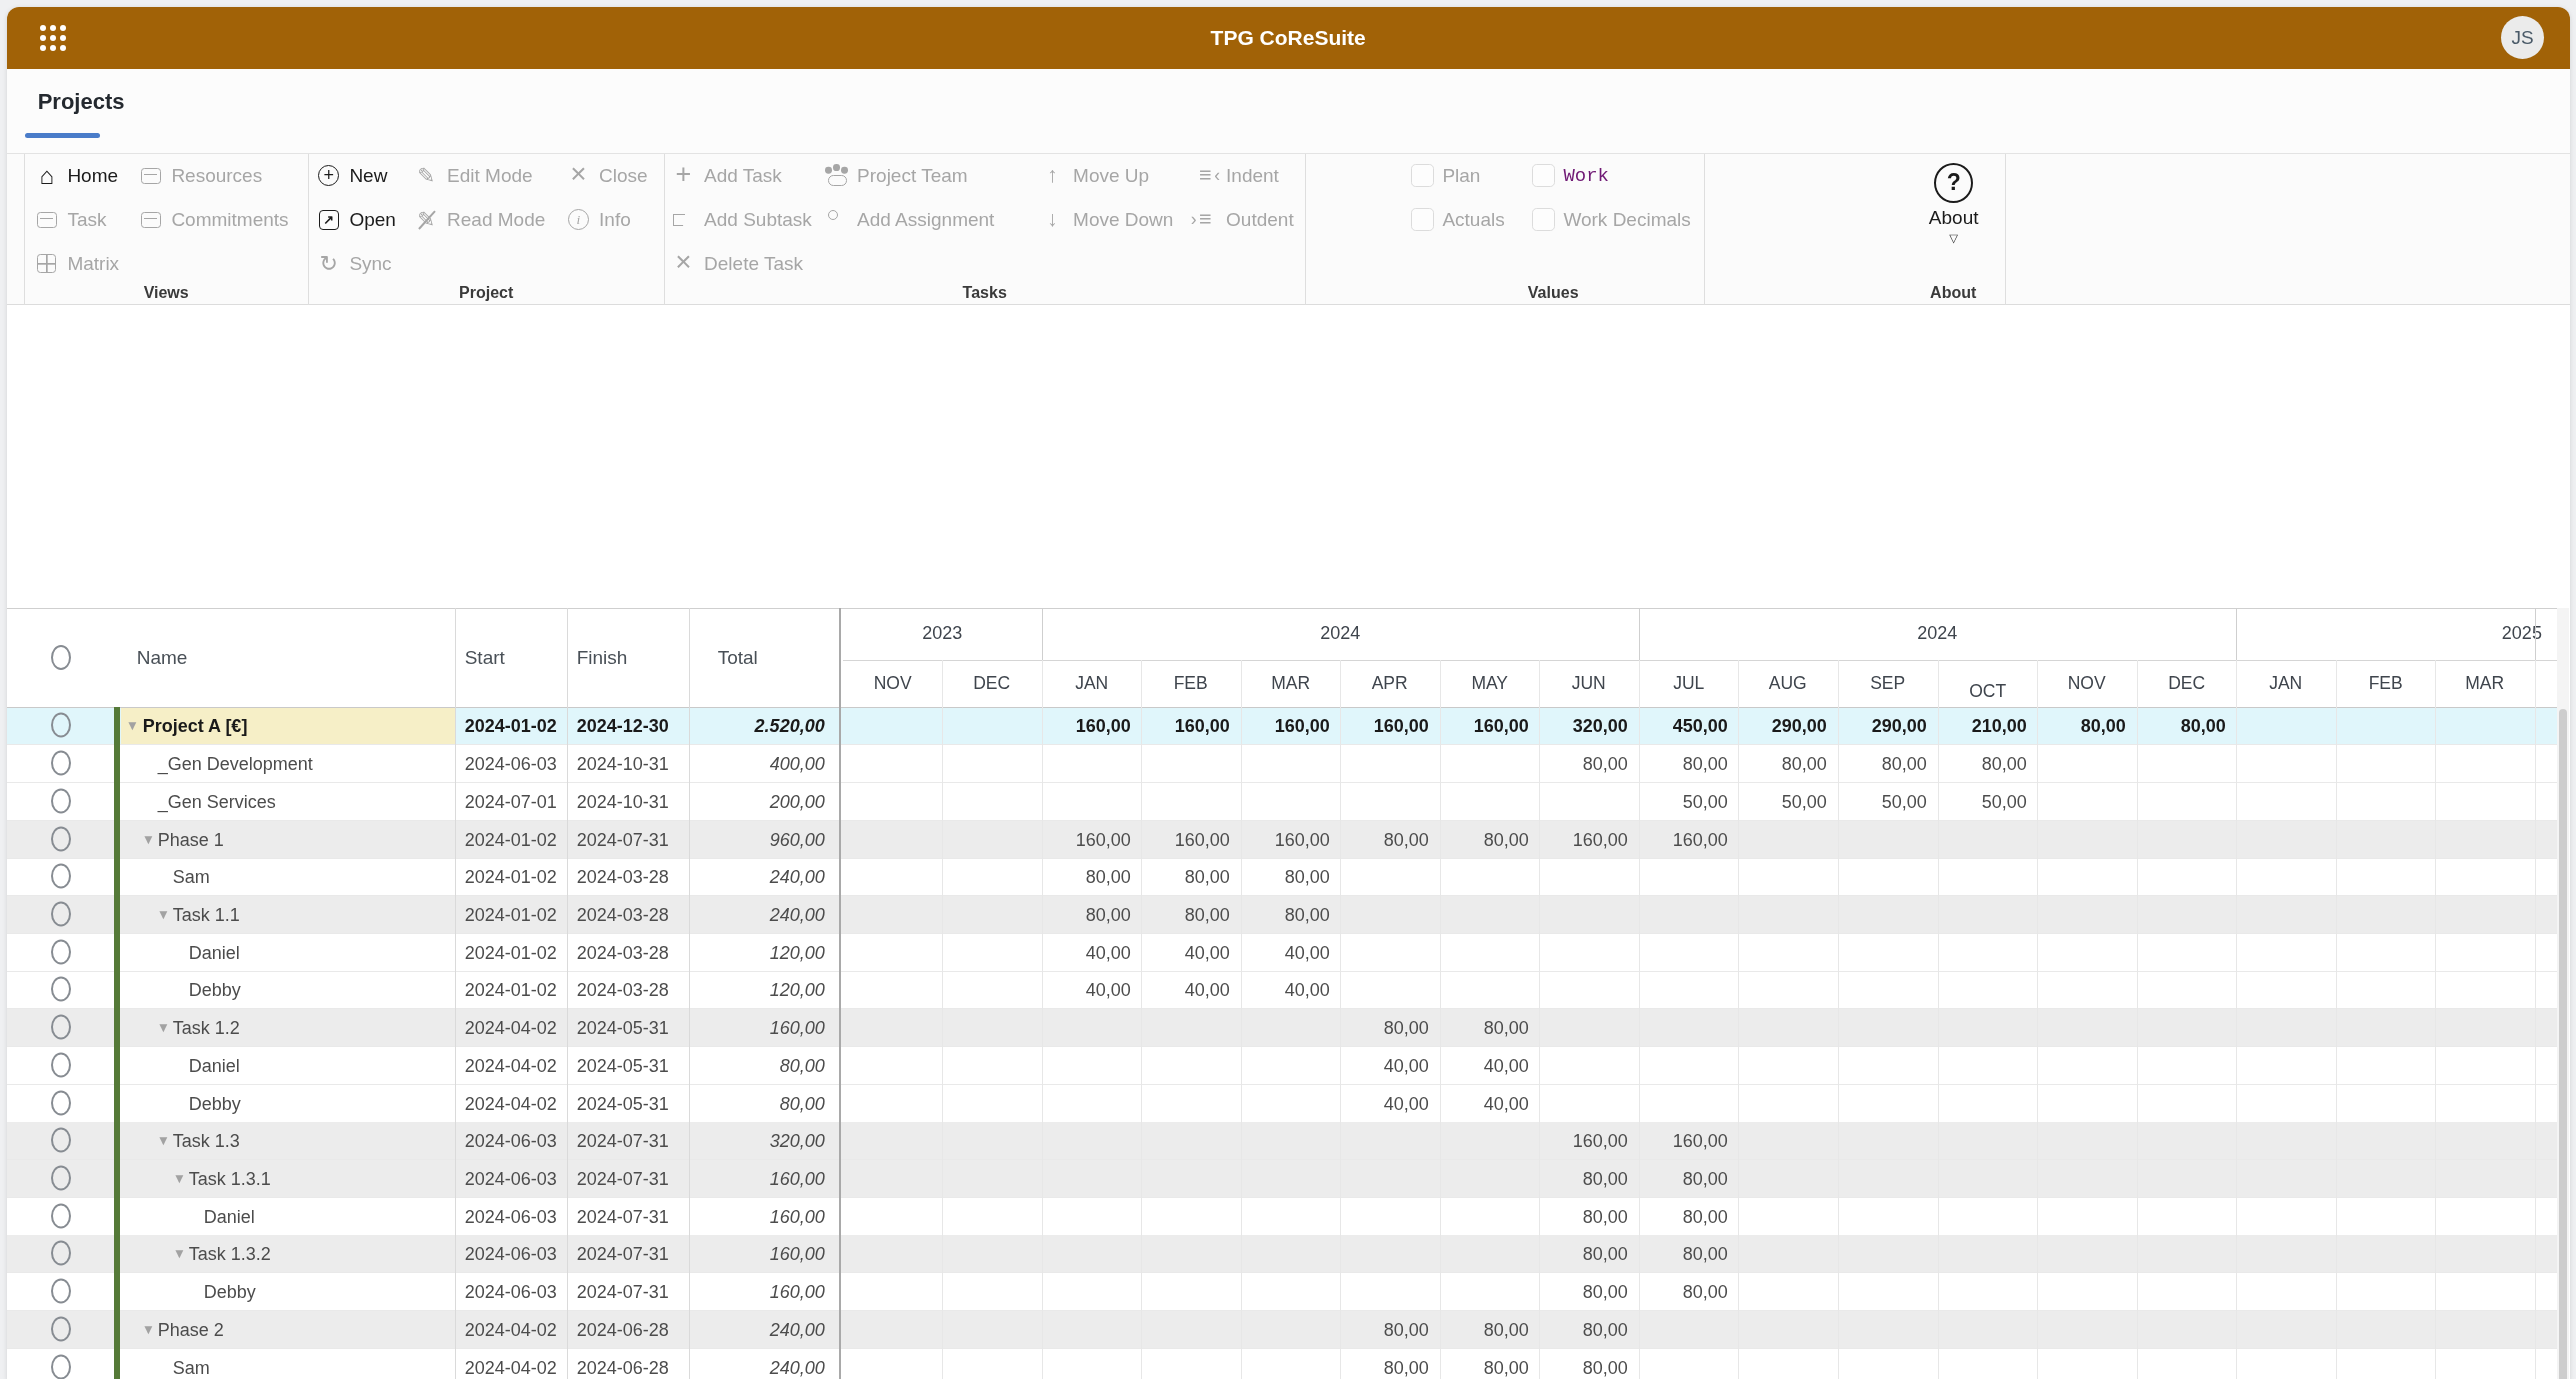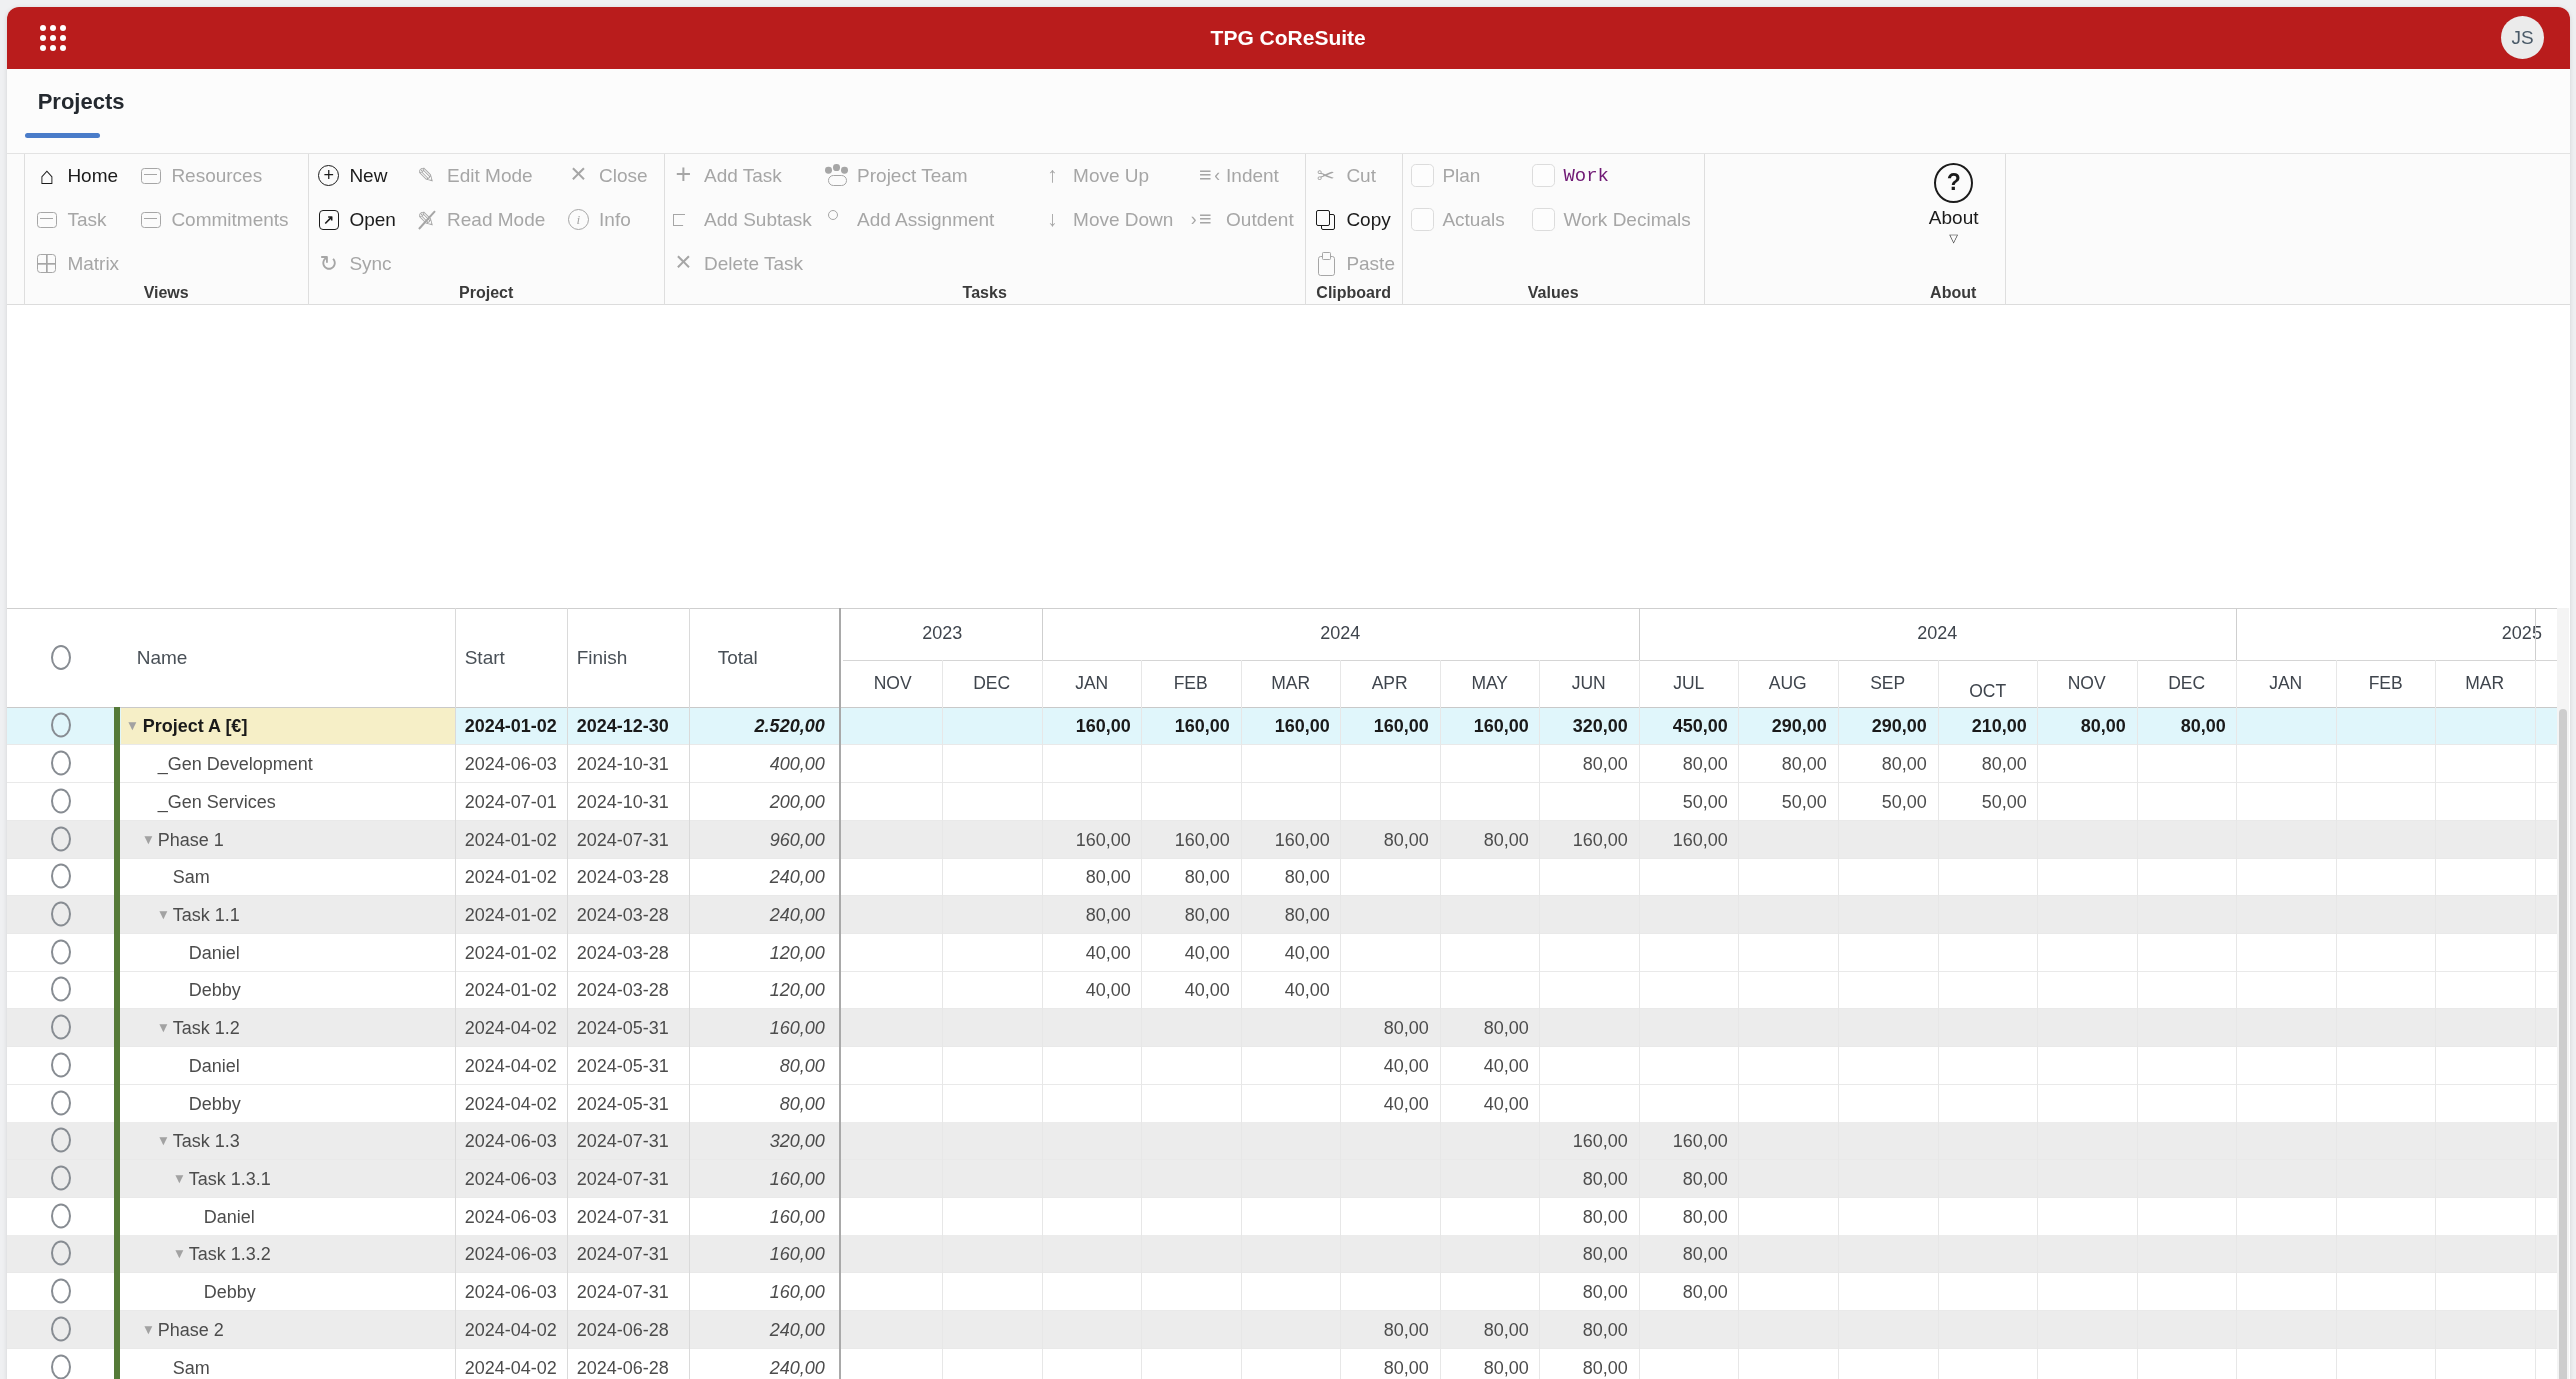--- a/index.html
+++ b/index.html
@@ -2,21 +2,21 @@
 <html style="font-size:10.7px"><head>
 <meta charset="utf-8">
 <style>
   * { margin:0; padding:0; box-sizing:border-box; }
   html,body { width:2576px; height:1380px; overflow:hidden; background:#eff0f2;
               font-family:"Liberation Sans", sans-serif; }
   #card { position:absolute; left:6.7px; top:6.7px; width:2563px; height:1373px;
           background:#fff; border-radius:12px 12px 0 0; overflow:hidden;
           box-shadow:0 1.3px 5.4px rgba(0,0,0,.12); }
   
-  #appbar { position:absolute; left:0; top:0; width:100%; height:62px; background:#b91c1c; }
+  #appbar { position:absolute; left:0; top:0; width:100%; height:62px; background:#a16207; }
   .grid-dots { position:absolute; left:31px; top:16px; width:31px; height:31px; }
   .grid-dots::before { content:""; position:absolute; left:2px; top:2px; width:6.7px; height:6.7px;
      border-radius:50%; background:#fff;
      box-shadow:10px 0 0 #fff,20px 0 0 #fff,0 10px 0 #fff,10px 10px 0 #fff,20px 10px 0 #fff,
                 0 20px 0 #fff,10px 20px 0 #fff,20px 20px 0 #fff; }
   #app-title { position:absolute; left:0; right:0; top:0; height:62px; display:flex;
      align-items:center; justify-content:center; color:#fff; font-size:21px; font-weight:bold; }
   #avatar { position:absolute; right:25.5px; top:9.4px; width:43px; height:43px; border-radius:50%;
      background:#ebebeb; color:#4a5a68; font-size:19px; display:flex; align-items:center;
      justify-content:center; }
@@ -262,39 +262,20 @@
               <span class="rb-lbl">Indent</span>
             </div>
             <div class="rb-btn dis">
               <span class="ic ic-outdent"></span>
               <span class="rb-lbl">Outdent</span>
             </div>
           </div>
         </div>
         <div class="rb-cap">Tasks</div>
       </div>
-      <div class="rb-group" style="left: 1299px; width: 97px;">
-        <div class="rb-cols">
-          <div class="rb-col" style="padding-left: 8px;">
-            <div class="rb-btn dis">
-              <span class="ic ic-cut"></span>
-              <span class="rb-lbl">Cut</span>
-            </div>
-            <div class="rb-btn en">
-              <span class="ic ic-copy"></span>
-              <span class="rb-lbl">Copy</span>
-            </div>
-            <div class="rb-btn dis">
-              <span class="ic ic-paste"></span>
-              <span class="rb-lbl">Paste</span>
-            </div>
-          </div>
-        </div>
-        <div class="rb-cap">Clipboard</div>
-      </div>
       <div class="rb-group" style="left: 1396px; width: 302px;">
         <div class="rb-cols">
           <div class="rb-col" style="width: 129px; padding-left: 8px;">
             <div class="rb-btn dis">
               <span class="cb"></span>
               <span class="rb-lbl" style="color: rgb(166, 166, 166);">Plan</span>
             </div>
             <div class="rb-btn dis">
               <span class="cb"></span>
               <span class="rb-lbl" style="color: rgb(166, 166, 166); text-align: center;">Actuals</span>

